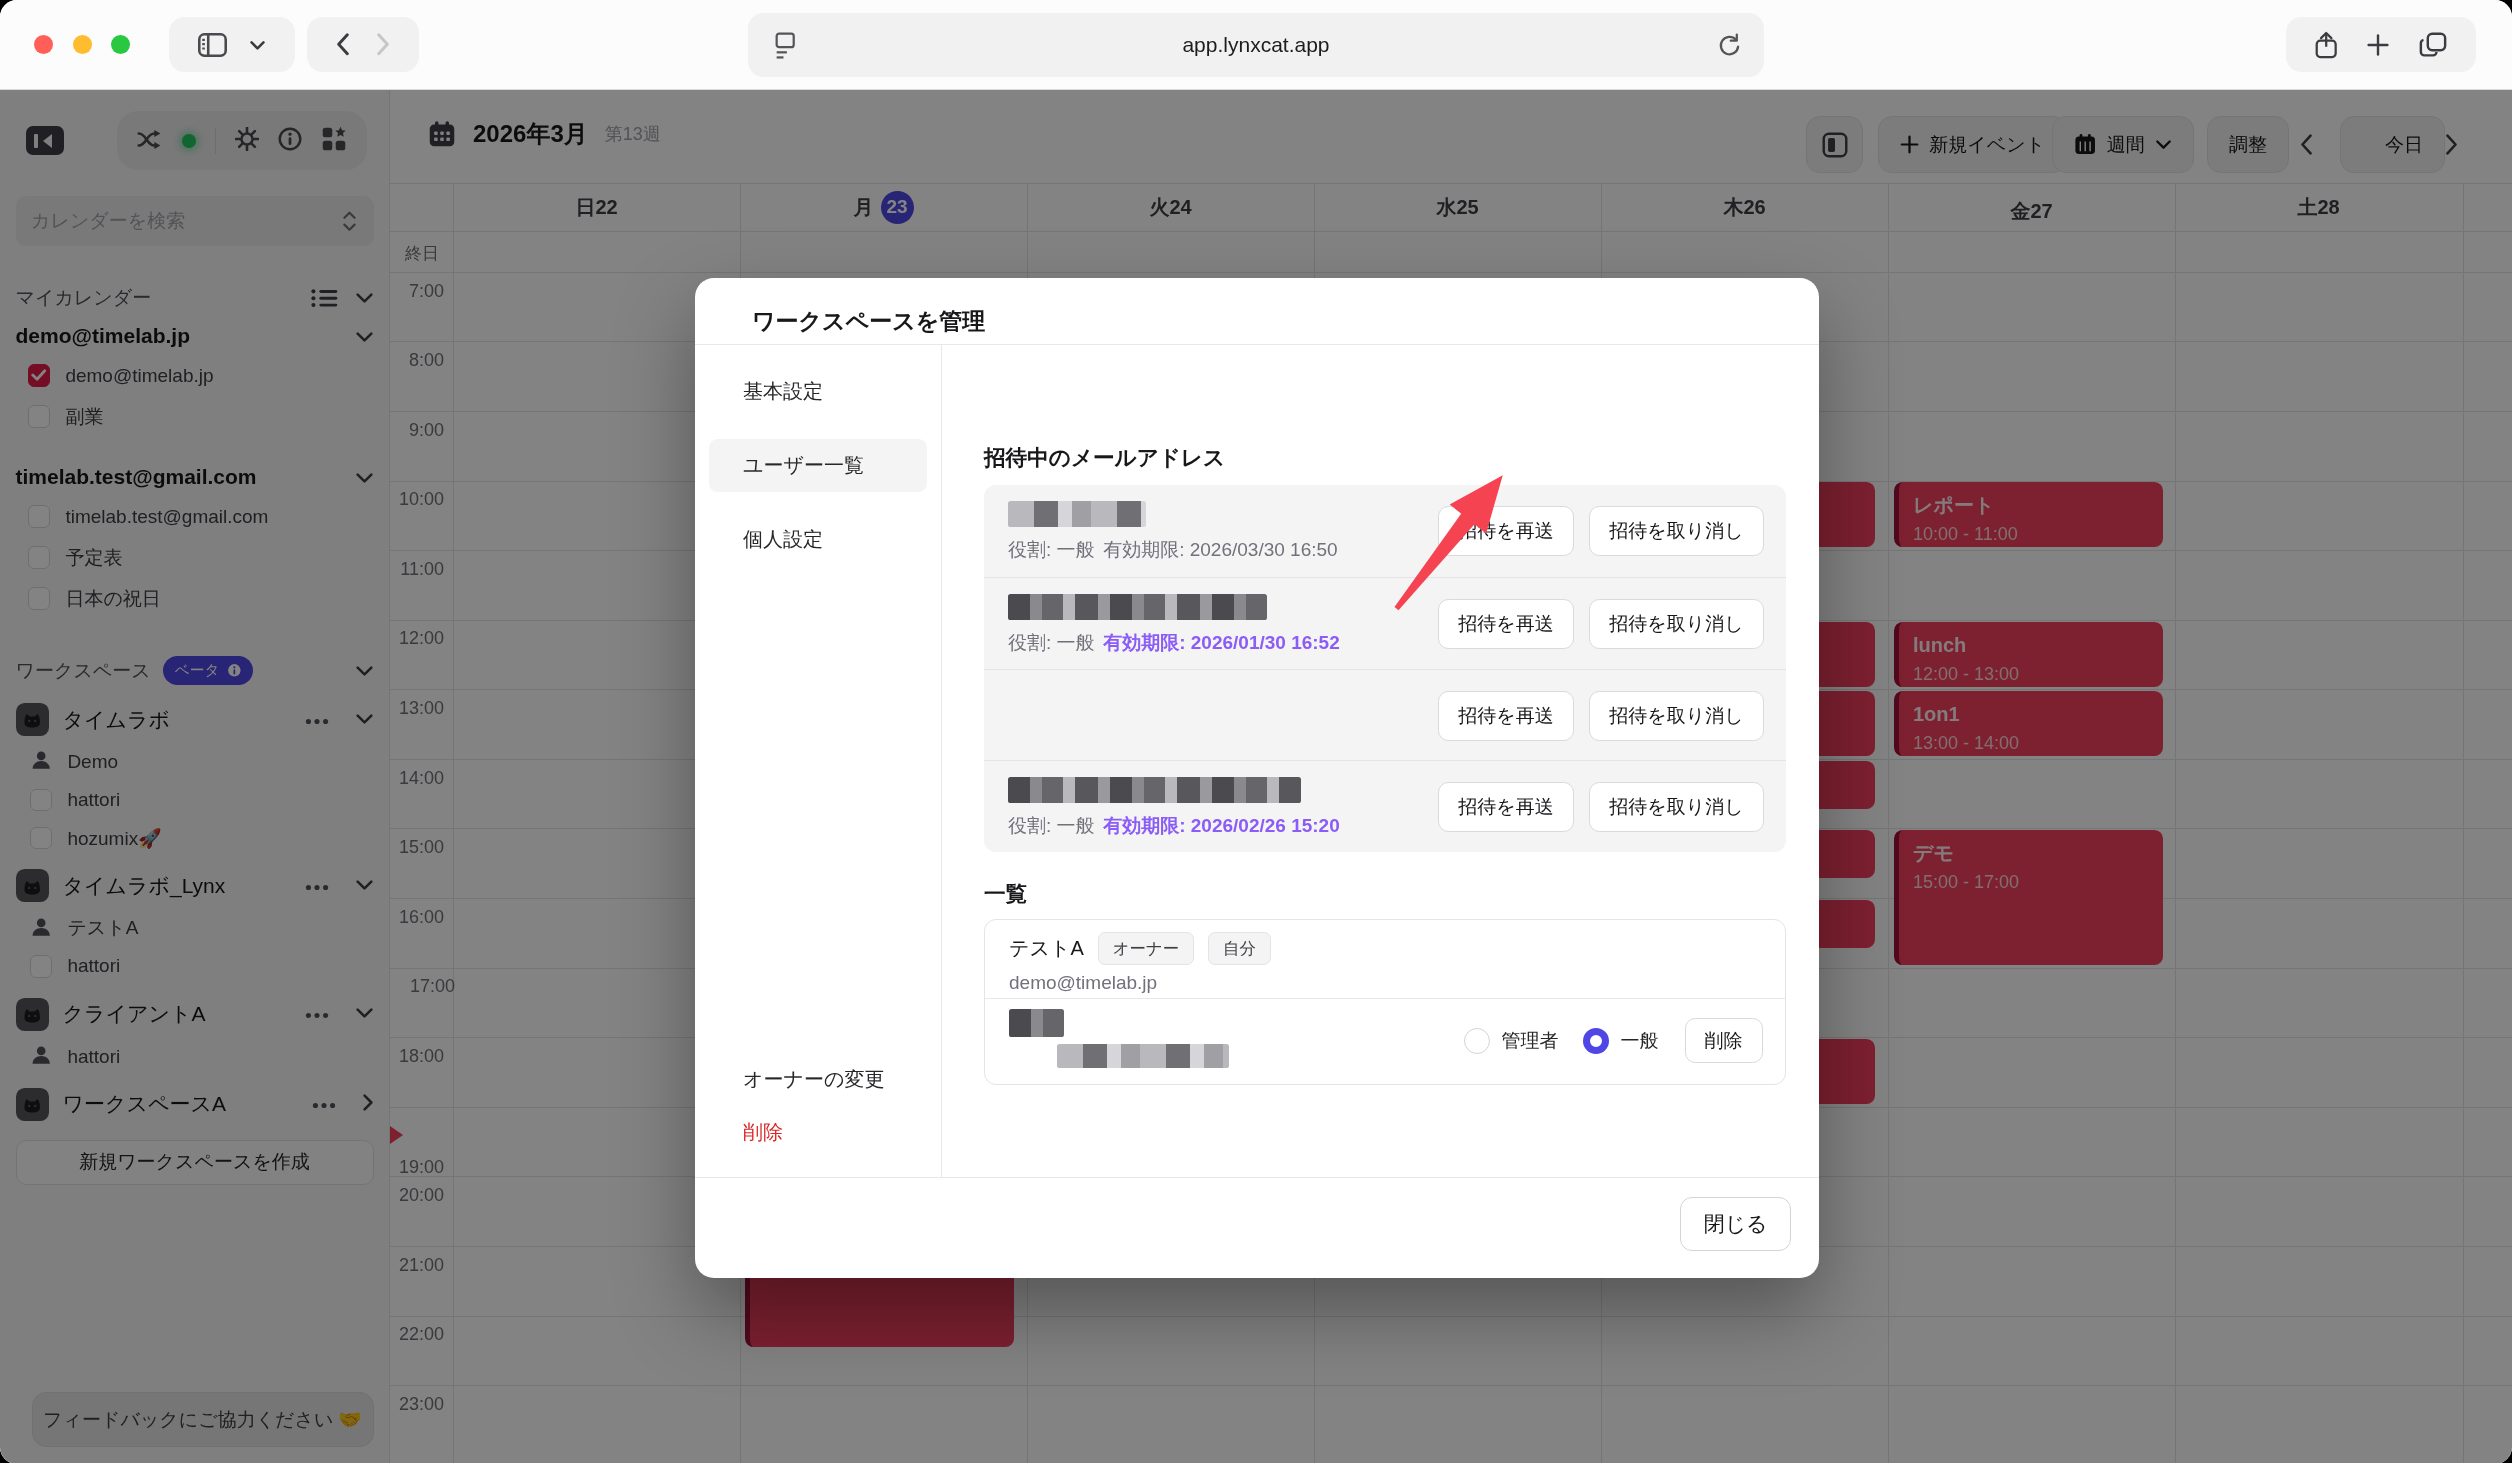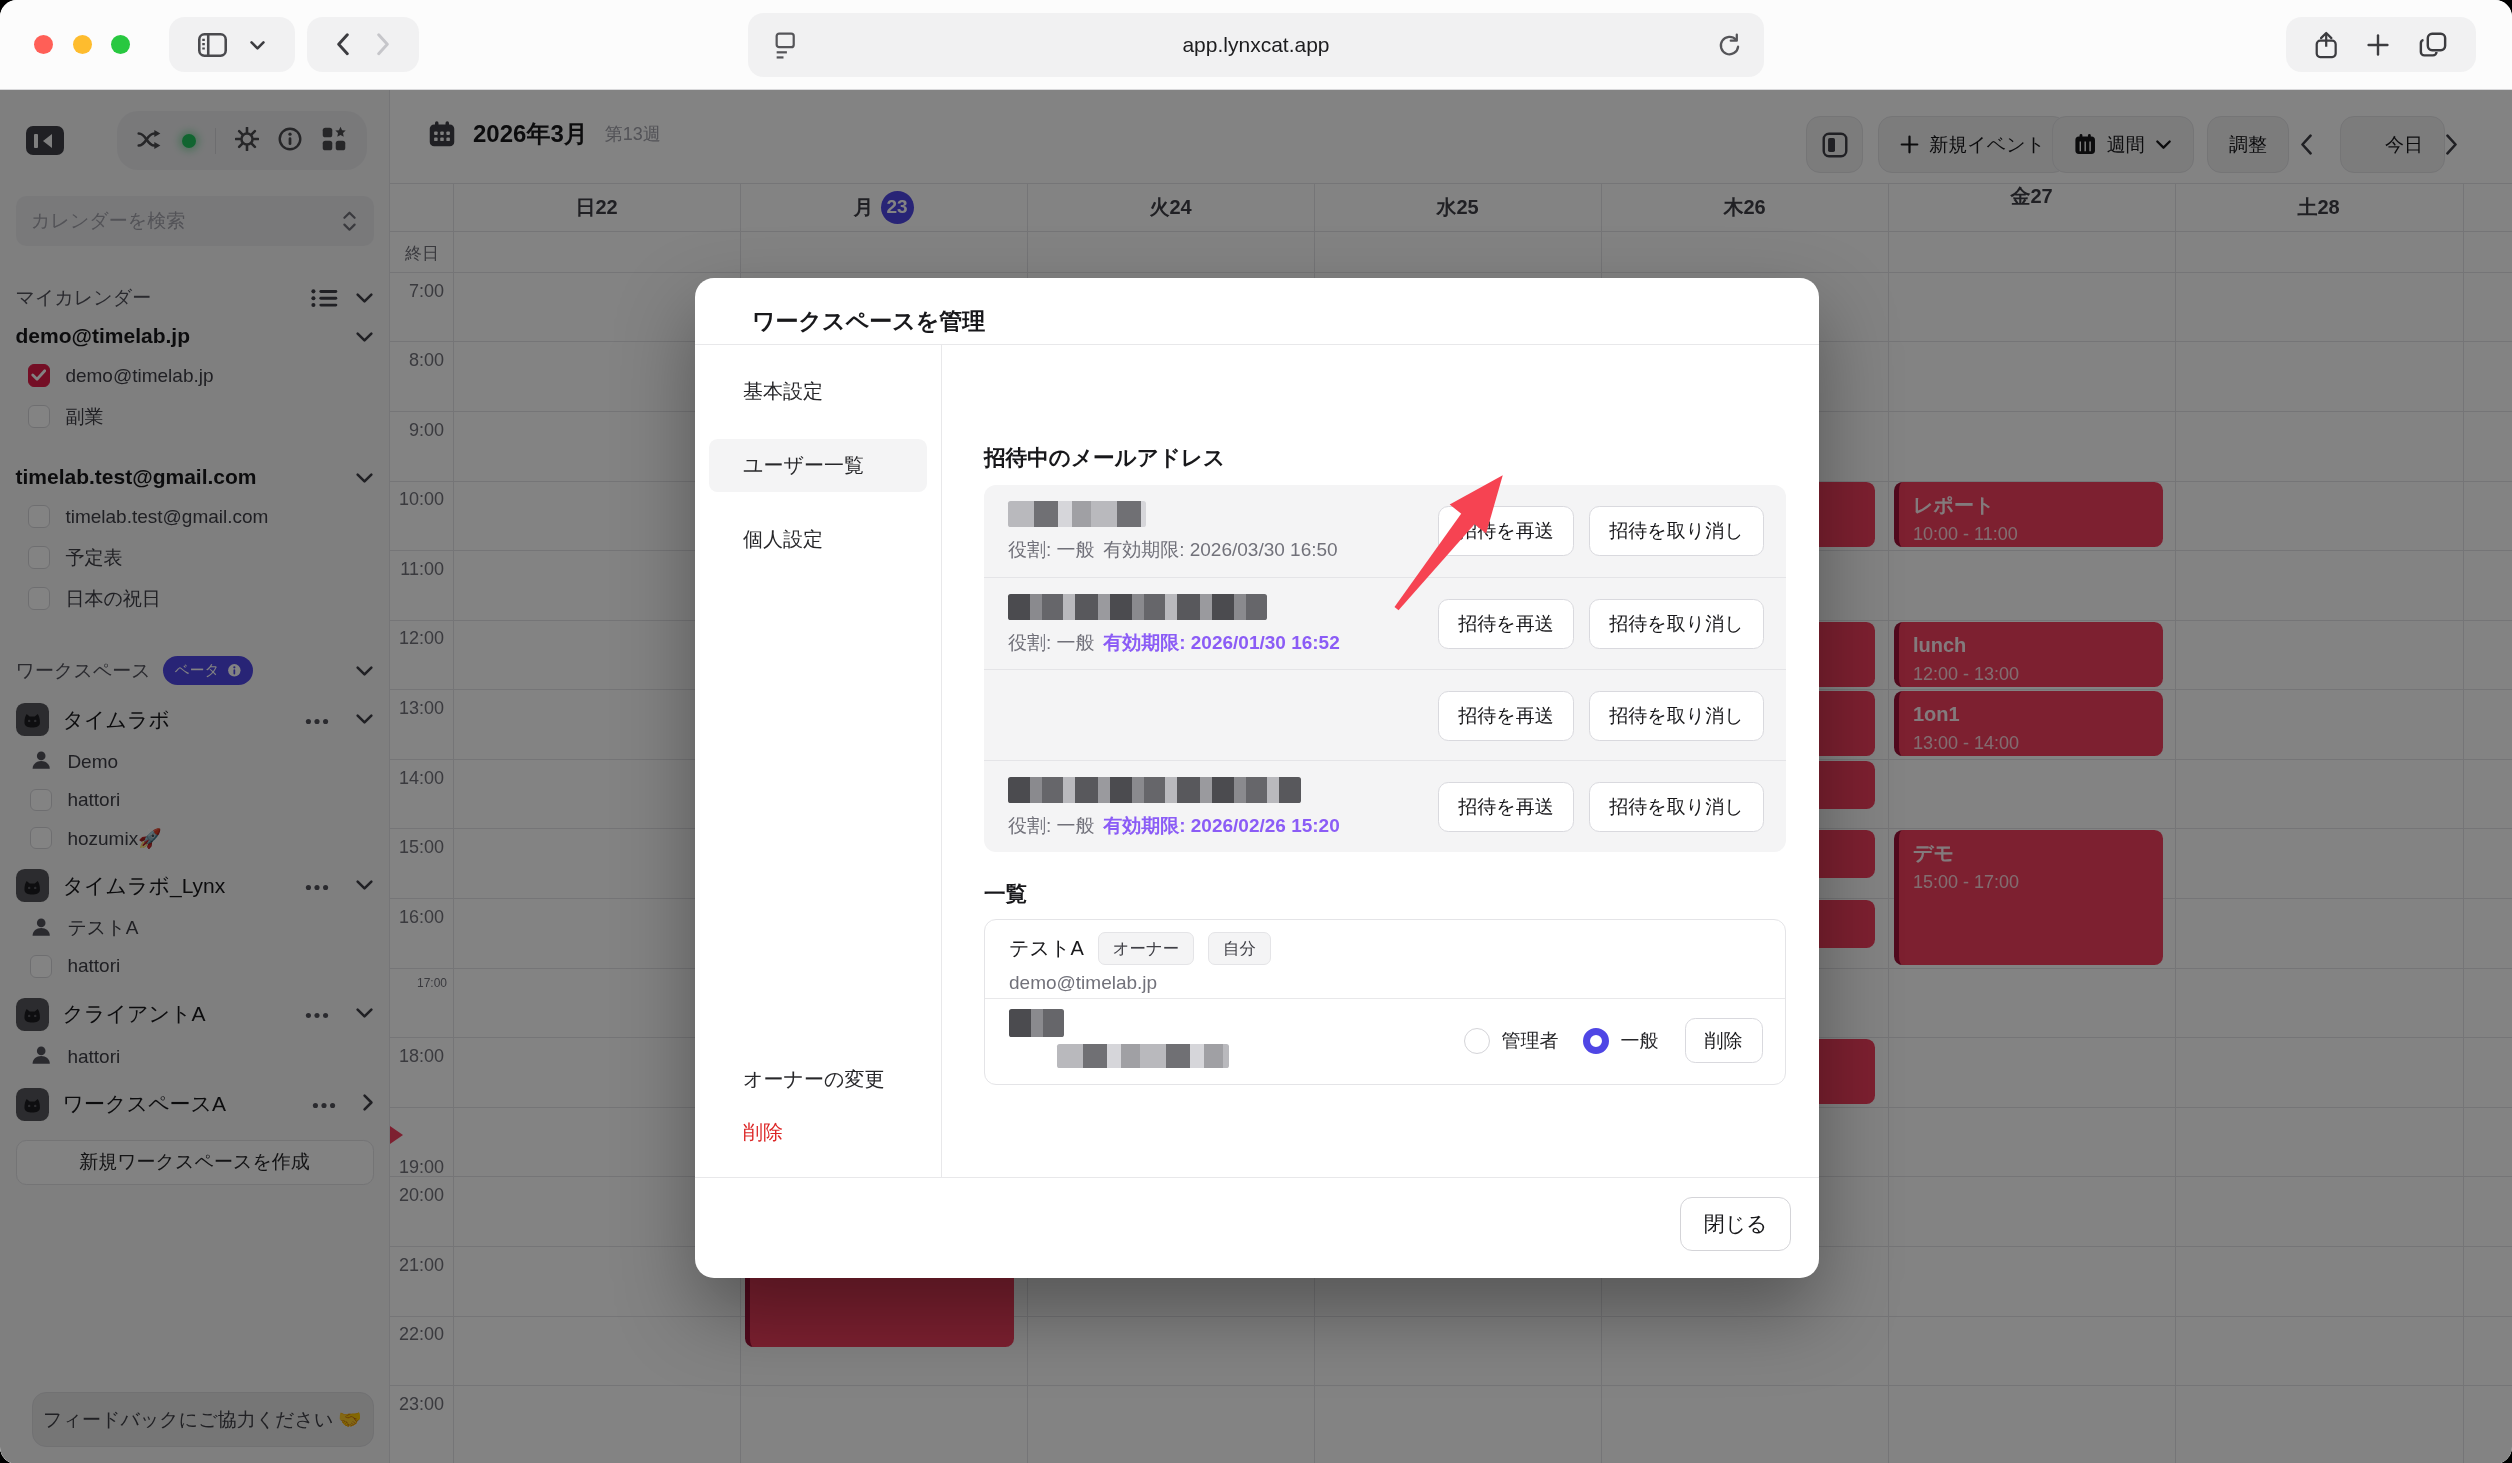--- a/index.html
+++ b/index.html
@@ -521,38 +521,38 @@
         </div>
         <div class="daylab" style="left: 637px; width: 287px; top: 93px; height: 48px;">
           <span>火24</span>
         </div>
         <div class="daylab" style="left: 924px; width: 287px; top: 93px; height: 48px;">
           <span>水25</span>
         </div>
         <div class="daylab" style="left: 1211px; width: 287px; top: 93px; height: 48px;">
           <span>木26</span>
         </div>
-        <div class="daylab" style="left: 1498px; width: 287px; top: 82px; height: 48px;">
+        <div class="daylab" style="left: 1498px; width: 287px; top: 97px; height: 48px;">
           <span>金27</span>
         </div>
         <div class="daylab" style="left: 1785px; width: 287px; top: 93px; height: 48px;">
           <span>土28</span>
         </div>
         <div class="gutlab" style="left: 0px; width: 49px; top: 152px;">終日</div>
         <div class="gutlab" style="left: 0px; width: 54px; top: 191px; font-size: 18px;">7:00</div>
         <div class="gutlab" style="left: 0px; width: 54px; top: 260px; font-size: 18px;">8:00</div>
         <div class="gutlab" style="left: 0px; width: 54px; top: 330px; font-size: 18px;">9:00</div>
         <div class="gutlab" style="left: 0px; width: 54px; top: 399px; font-size: 18px;">10:00</div>
         <div class="gutlab" style="left: 0px; width: 54px; top: 469px; font-size: 18px;">11:00</div>
         <div class="gutlab" style="left: 0px; width: 54px; top: 538px; font-size: 18px;">12:00</div>
         <div class="gutlab" style="left: 0px; width: 54px; top: 608px; font-size: 18px;">13:00</div>
         <div class="gutlab" style="left: 0px; width: 54px; top: 678px; font-size: 18px;">14:00</div>
         <div class="gutlab" style="left: 0px; width: 54px; top: 747px; font-size: 18px;">15:00</div>
         <div class="gutlab" style="left: 0px; width: 54px; top: 817px; font-size: 18px;">16:00</div>
-        <div class="gutlab" style="left: 3px; width: 54px; top: 886px; font-size: 12px;">17:00</div>
+        <div class="gutlab" style="left: 11px; width: 54px; top: 886px; font-size: 18px;">17:00</div>
         <div class="gutlab" style="left: 0px; width: 54px; top: 956px; font-size: 18px;">18:00</div>
         <div class="gutlab" style="left: 0px; width: 54px; top: 1025px; font-size: 18px; margin-top: 42px;">19:00</div>
         <div class="gutlab" style="left: 0px; width: 54px; top: 1095px; font-size: 18px;">20:00</div>
         <div class="gutlab" style="left: 0px; width: 54px; top: 1165px; font-size: 18px;">21:00</div>
         <div class="gutlab" style="left: 0px; width: 54px; top: 1234px; font-size: 18px;">22:00</div>
         <div class="gutlab" style="left: 0px; width: 54px; top: 1304px; font-size: 18px;">23:00</div>
         <div class="now-tri" style="left: 0px; top: 1036px;"></div>
         <div class="event" style="left: 1504px; width: 269px; top: 392px; height: 65px;">
           <div class="et">レポート</div>
           <div class="etm">10:00 - 11:00</div>

